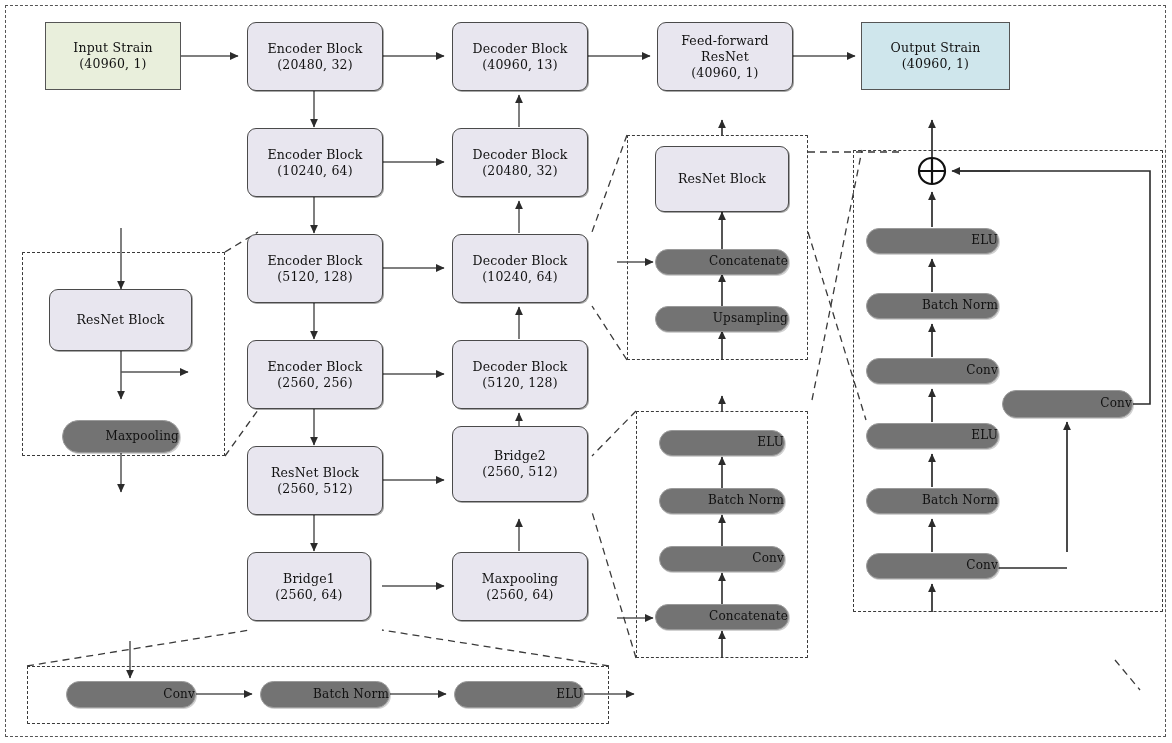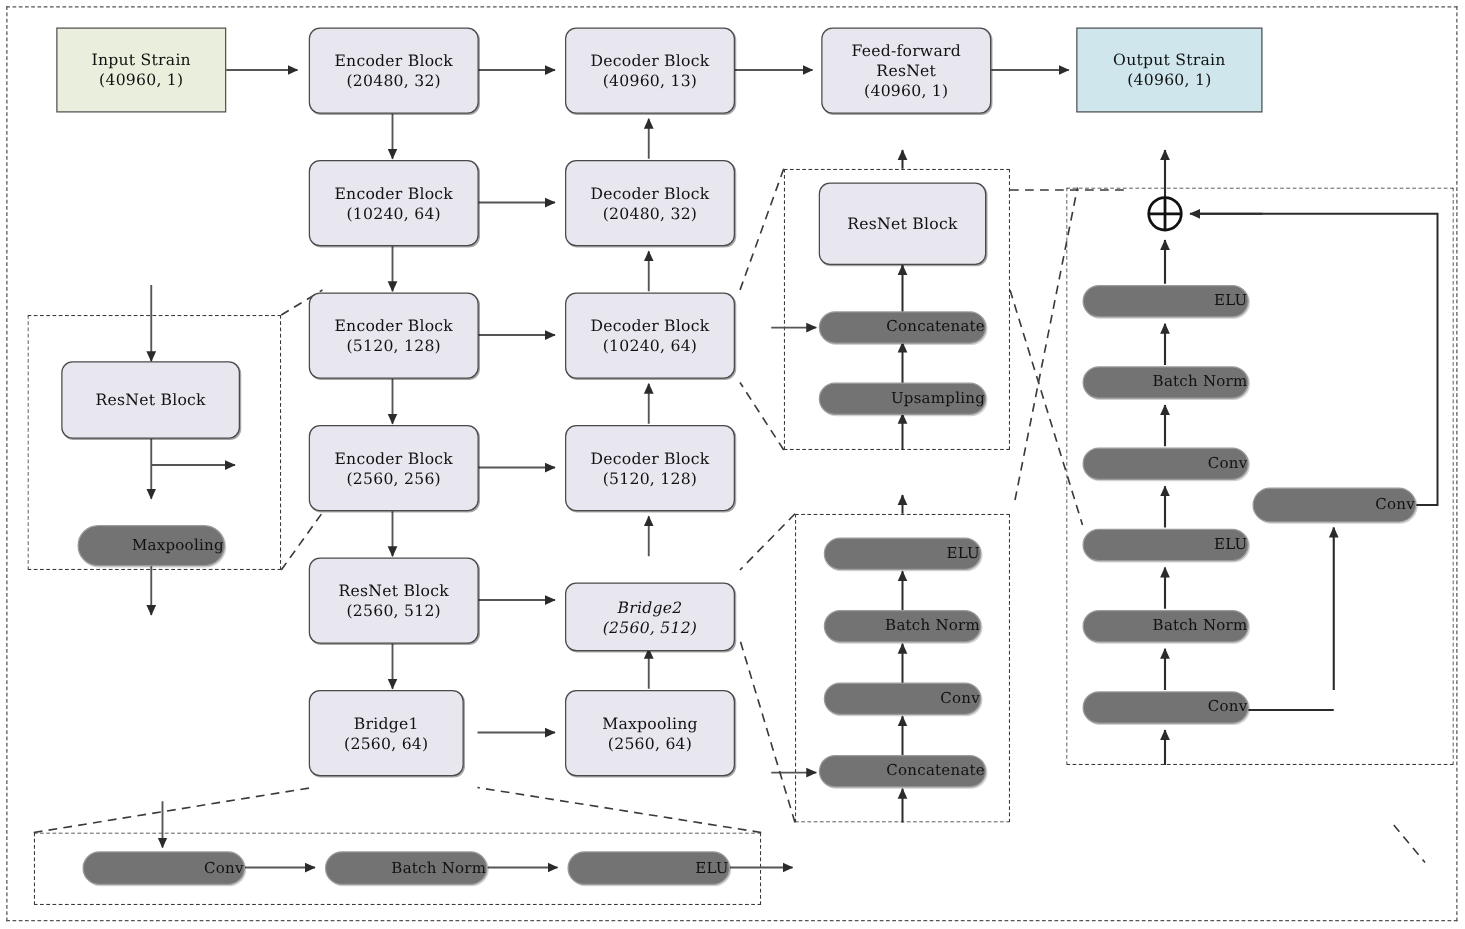--- a/index.html
+++ b/index.html
@@ -192,21 +192,21 @@
     <span class="l2">(20480, 32)</span>
   </div>
   <div class="node rect" style="left:452px;top:234px;width:136px;height:69px;">
     <span class="l1">Decoder Block</span>
     <span class="l2">(10240, 64)</span>
   </div>
   <div class="node rect" style="left:452px;top:340px;width:136px;height:69px;">
     <span class="l1">Decoder Block</span>
     <span class="l2">(5120, 128)</span>
   </div>
-  <div class="node rect" style="left:452px;top:466px;width:136px;height:55px;font-style:italic;">
+  <div class="node rect" style="left:452px;top:426px;width:136px;height:76px;">
     <span class="l1">Bridge2</span>
     <span class="l2">(2560, 512)</span>
   </div>
   <div class="node rect" style="left:452px;top:552px;width:136px;height:69px;">
     <span class="l1">Maxpooling</span>
     <span class="l2">(2560, 64)</span>
   </div>
 
   <div class="node rect" style="left:657px;top:22px;width:136px;height:69px;">
     <span class="l1">Feed-forward</span>

